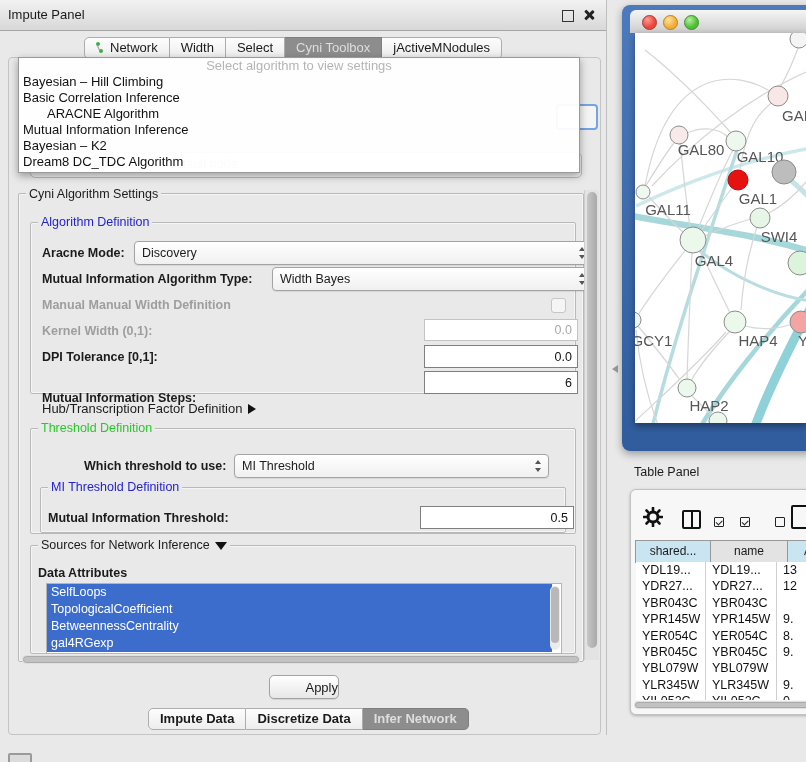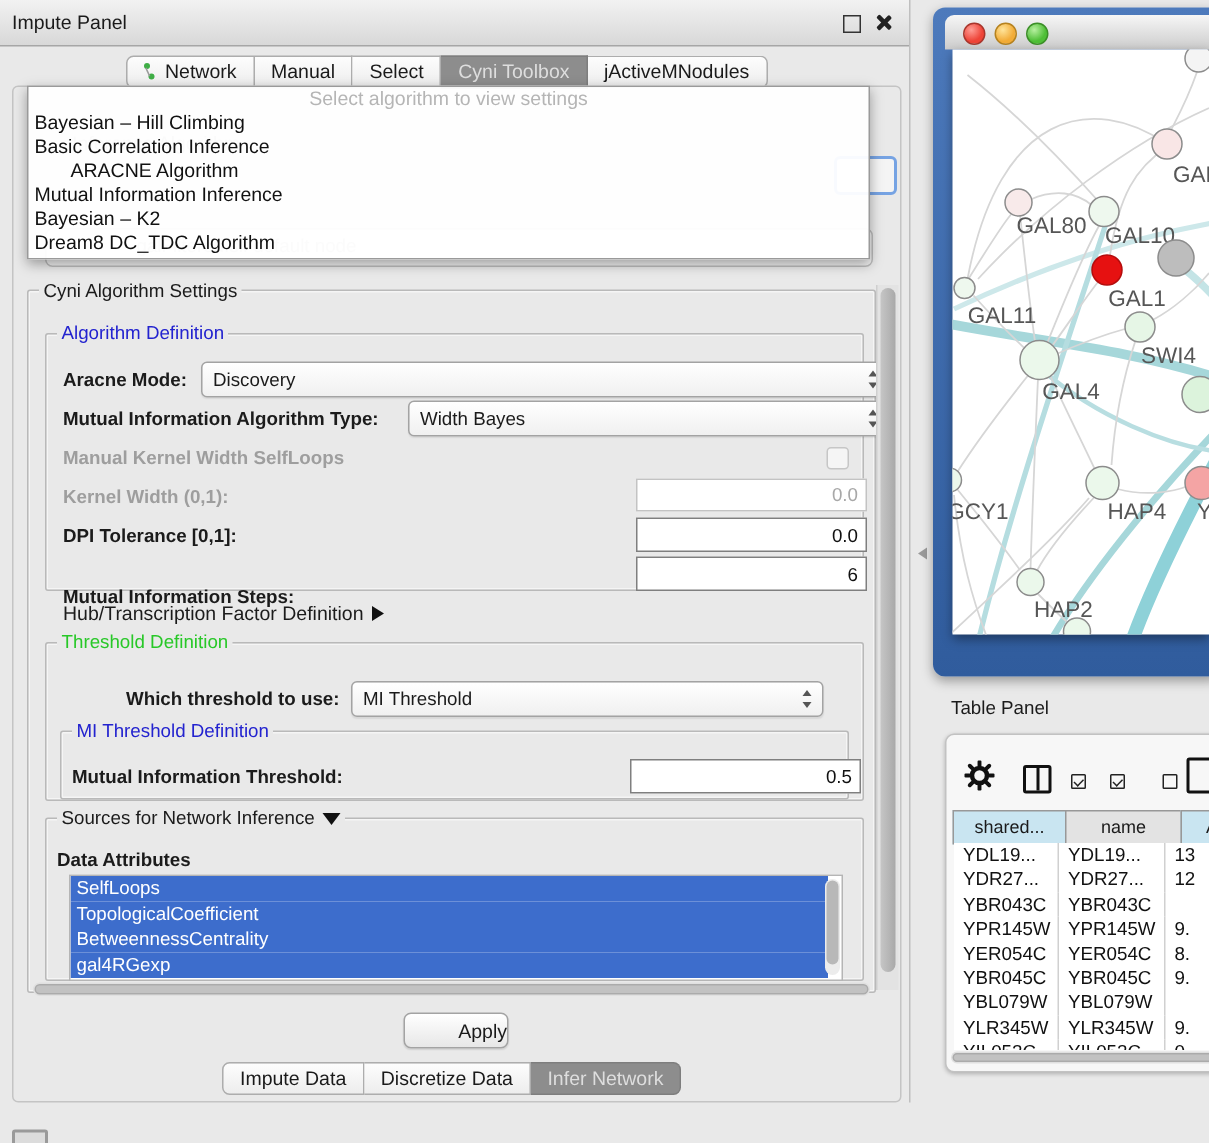--- a/index.html
+++ b/index.html
@@ -114,21 +114,21 @@
   </div>
 
   <div class="abs content-panel"></div>
 
   <div class="abs tabbar" style="left:84px;top:37px;">
     <div class="tab">
       <span class="net-icon"></span>
       <span>Network</span>
     </div>
     <div class="tab">
-        <span>Manual</span>
+        <span>Width</span>
       </div>
     <div class="tab">
         <span>Select</span>
       </div>
     <div class="tab selected">
         <span>Cyni Toolbox</span>
       </div>
     <div class="tab">
         <span>jActiveMNodules</span>
       </div>
@@ -163,21 +163,21 @@
     <span>Discovery</span>
     <span class="arrows"></span>
   </div>
 
   <span class="abs lbl" style="left:42px;top:272px;">Mutual Information Algorithm Type:</span>
   <div class="abs combo" style="left:272px;top:267px;width:294px;height:22px;">
     <span>Width Bayes</span>
     <span class="arrows"></span>
   </div>
 
-  <span class="abs lbl dis" style="left:42px;top:298px;">Manual Kernel Width SelfLoops</span>
+  <span class="abs lbl dis" style="left:42px;top:298px;">Manual Manual Width Definition</span>
   <div class="abs checkbox" style="left:551px;top:298px;"></div>
 
   <span class="abs lbl dis" style="left:42px;top:324px;">Kernel Width (0,1):</span>
   <div class="abs field dis" style="left:424px;top:319px;width:142px;height:20px;">
     <span>0.0</span>
   </div>
 
   <span class="abs lbl" style="left:42px;top:350px;">DPI Tolerance [0,1]:</span>
   <div class="abs field" style="left:424px;top:345px;width:142px;height:21px;">
     <span>0.0</span>
@@ -228,21 +228,21 @@
   </div>
 
   <div class="abs vtrack" style="left:584px;top:190px;width:14px;height:470px;">
     <div class="vthumb" style="position:absolute;left:2px;top:2px;width:10px;height:456px;"></div>
   </div>
 
   <div class="abs btn" style="left:269px;top:675px;width:68px;height:22px;">
     <span>Apply</span>
   </div>
 
-  <div class="abs tabbar" style="left:148px;top:708px;">
+  <div class="abs tabbar" style="left:148px;top:708px;font-weight:bold;">
     <div class="tab">
         <span>Impute Data</span>
       </div>
     <div class="tab">
         <span>Discretize Data</span>
       </div>
     <div class="tab selected">
         <span>Infer Network</span>
       </div>
   </div>

